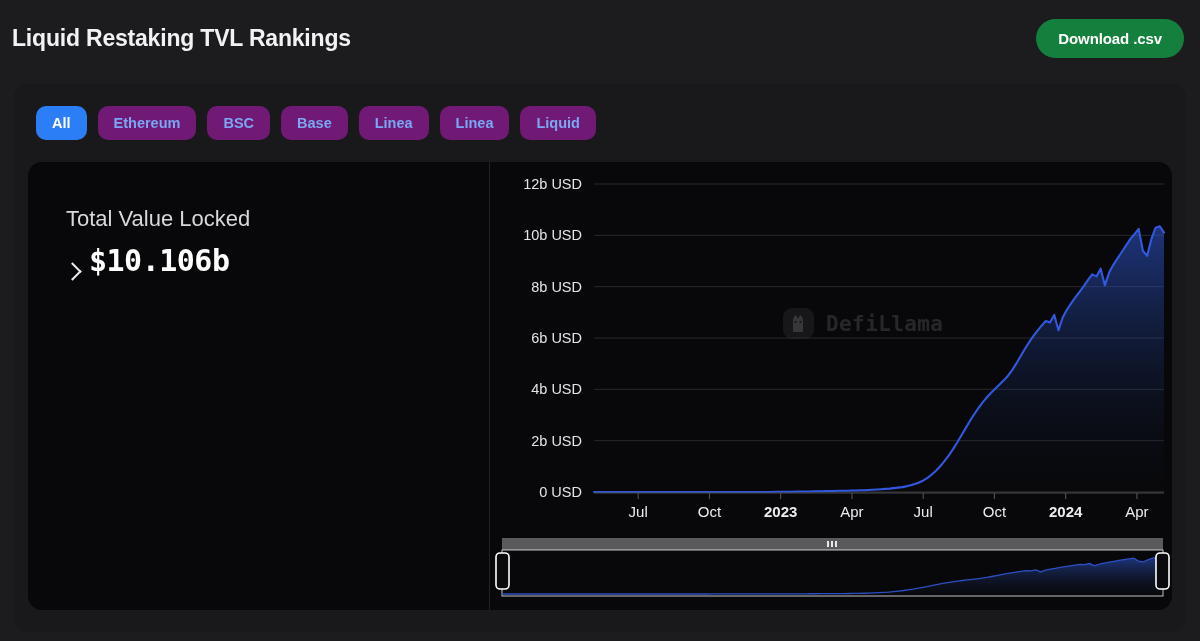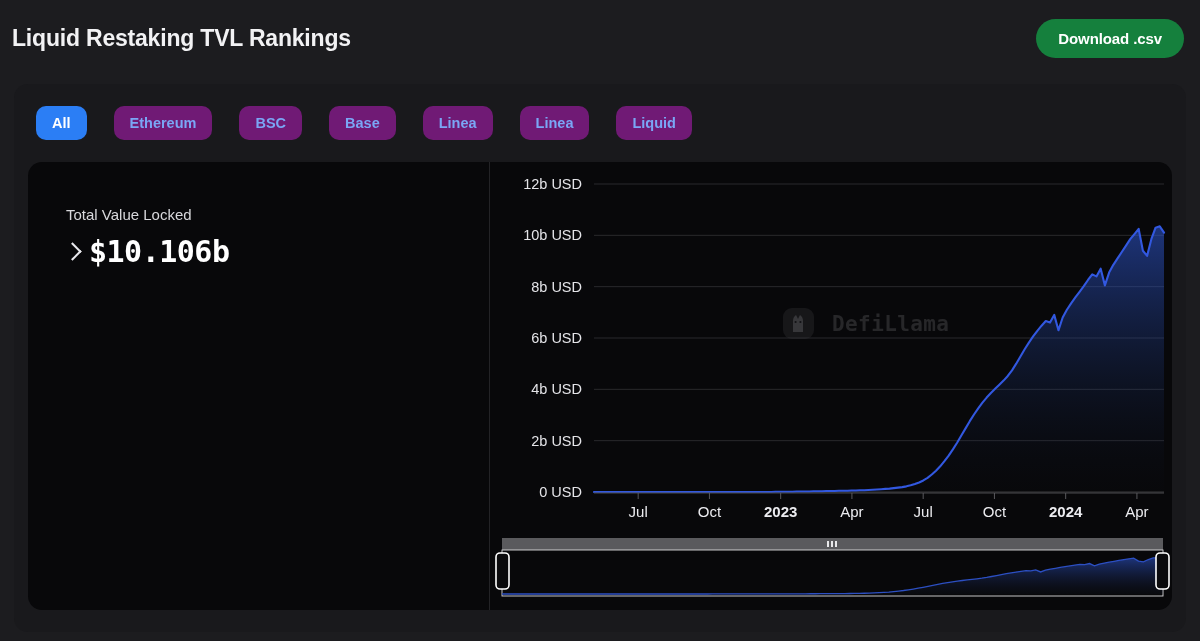--- a/index.html
+++ b/index.html
@@ -43,21 +43,21 @@
     margin: 8px 14px 0 14px;
     background: #19191c;
     border-radius: 14px;
     height: 548px;
     padding: 18px 14px 14px 14px;
   }
 
   
   .chips {
     display: flex;
-    gap: 27px;
+    gap: 11px;
     align-items: center;
     padding: 0 6px 0 8px;
     height: 42px;
   }
   .chip {
     border-radius: 10px;
     padding: 10px 16px;
     font-size: 14.5px;
     font-weight: 700;
     background: #701a75;
@@ -84,28 +84,28 @@
   }
 
   
   .stats-pane {
     width: 462px;
     flex: none;
     padding: 44px 0 0 36px;
     border-right: 1px solid #232326;
   }
   .stat-label {
-    font-size: 15px;
+    font-size: 22px;
     color: #d8d8dc;
     font-weight: 400;
     margin-left: 2px;
   }
   .stat-row {
     display: flex;
-    align-items: center;
+    align-items: flex-end;
     gap: 10px;
     margin-top: 11px;
   }
   .chev {
     width: 13px; height: 13px;
     border-right: 2.4px solid #e9e9ee;
     border-top: 2.4px solid #e9e9ee;
     transform: rotate(45deg);
     margin-left: 2px;
     cursor: pointer;
@@ -122,21 +122,21 @@
   
   .chart-pane {
     flex: 1;
     position: relative;
   }
   .plot-wrap { position: absolute; inset: 0; }
   .echart { display: block; }
   .watermark {
     position: absolute;
     left: 292px; top: 145px;
-    display: flex; align-items: center; gap: 17px;
+    display: flex; align-items: center; gap: 11px;
     opacity: 0.30;
     pointer-events: none;
   }
   .wm-text {
     font-family: "DejaVu Sans Mono", monospace;
     font-size: 21px;
     font-weight: 700;
     color: #6e6e72;
     letter-spacing: 0.4px;
   }

